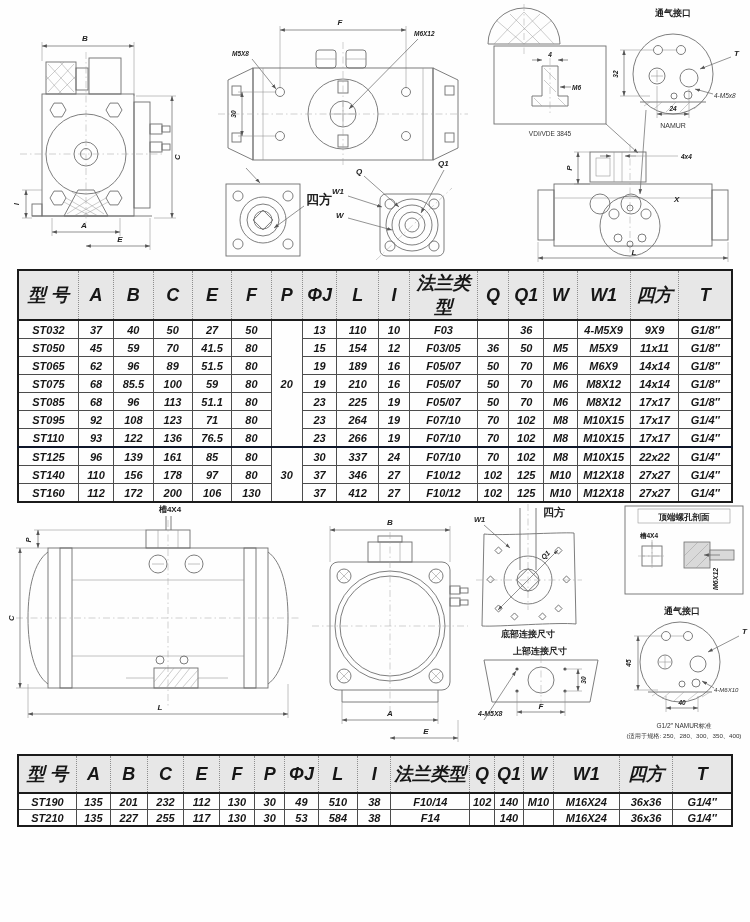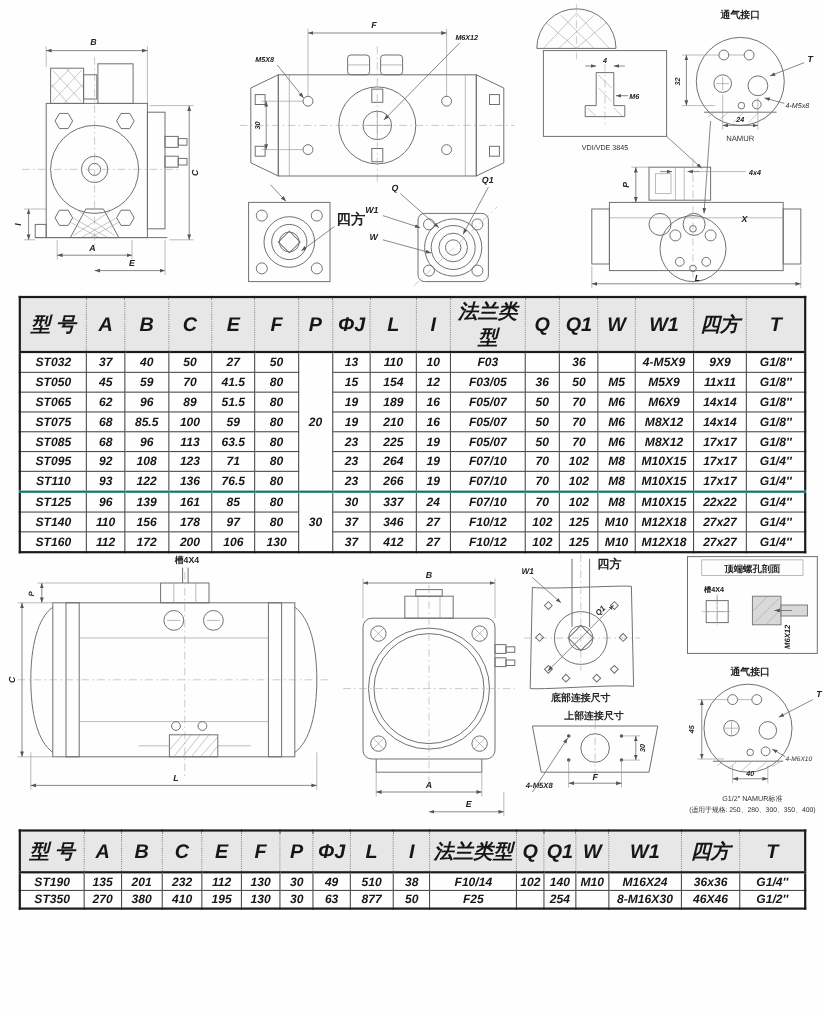--- a/index.html
+++ b/index.html
@@ -23,21 +23,21 @@
   
   table{border-collapse:collapse;table-layout:fixed;position:absolute;left:17px;width:716px;
         border:2px solid #1b1b1b;font-style:italic;font-weight:bold;color:#161616;}
   #table1{top:269px;}
   #table2{top:754px;}
   th{background:#e7e7e7;border-bottom:2px solid #1b1b1b;border-left:1px dotted #8d8d8d;
      font-size:18px;height:36px;padding:0;text-align:center;}
   th:first-child{border-left:none;}
   td{border:1px solid #4c4c4c;font-size:11px;height:17px;padding:0;text-align:center;white-space:nowrap;}
   #table2 td{height:15px;}
-  tr.sep td{border-top:2px solid #0f766e;}
+  tr.sep td{border-top:2px solid #0f172a;}
   td.merged{font-size:11px;}
 </style>
 </head>
 <body>
 
 <div class="canvas">
 
   <div class="abs" style="left:12px;top:6px;">
     <svg width="205" height="258" viewBox="0 0 205 258">
       <defs>
@@ -423,21 +423,21 @@
           <td>M6</td>
           <td>M8X12</td>
           <td>14x14</td>
           <td>G1/8″</td>
         </tr>
         <tr>
           <td>ST085</td>
           <td>68</td>
           <td>96</td>
           <td>113</td>
-          <td>63.5</td>
+          <td>51.1</td>
           <td>80</td>
           <td>23</td>
           <td>225</td>
           <td>19</td>
           <td>F05/07</td>
           <td>50</td>
           <td>70</td>
           <td>M6</td>
           <td>M8X12</td>
           <td>17x17</td>
@@ -814,34 +814,34 @@
           <td>38</td>
           <td>F10/14</td>
           <td>102</td>
           <td>140</td>
           <td>M10</td>
           <td>M16X24</td>
           <td>36x36</td>
           <td>G1/4″</td>
         </tr>
         <tr>
-          <td>ST350</td>
-          <td>270</td>
-          <td>380</td>
-          <td>410</td>
-          <td>195</td>
+          <td>ST210</td>
+          <td>135</td>
+          <td>227</td>
+          <td>255</td>
+          <td>117</td>
           <td>130</td>
           <td>30</td>
-          <td>63</td>
-          <td>877</td>
-          <td>50</td>
-          <td>F25</td>
+          <td>53</td>
+          <td>584</td>
+          <td>38</td>
+          <td>F14</td>
           <td></td>
-          <td>254</td>
+          <td>140</td>
           <td></td>
-          <td>8-M16X30</td>
-          <td>46X46</td>
-          <td>G1/2″</td>
+          <td>M16X24</td>
+          <td>36x36</td>
+          <td>G1/4″</td>
         </tr>
       </tbody>
   </table>
 
 </div>
 
 </body></html>

